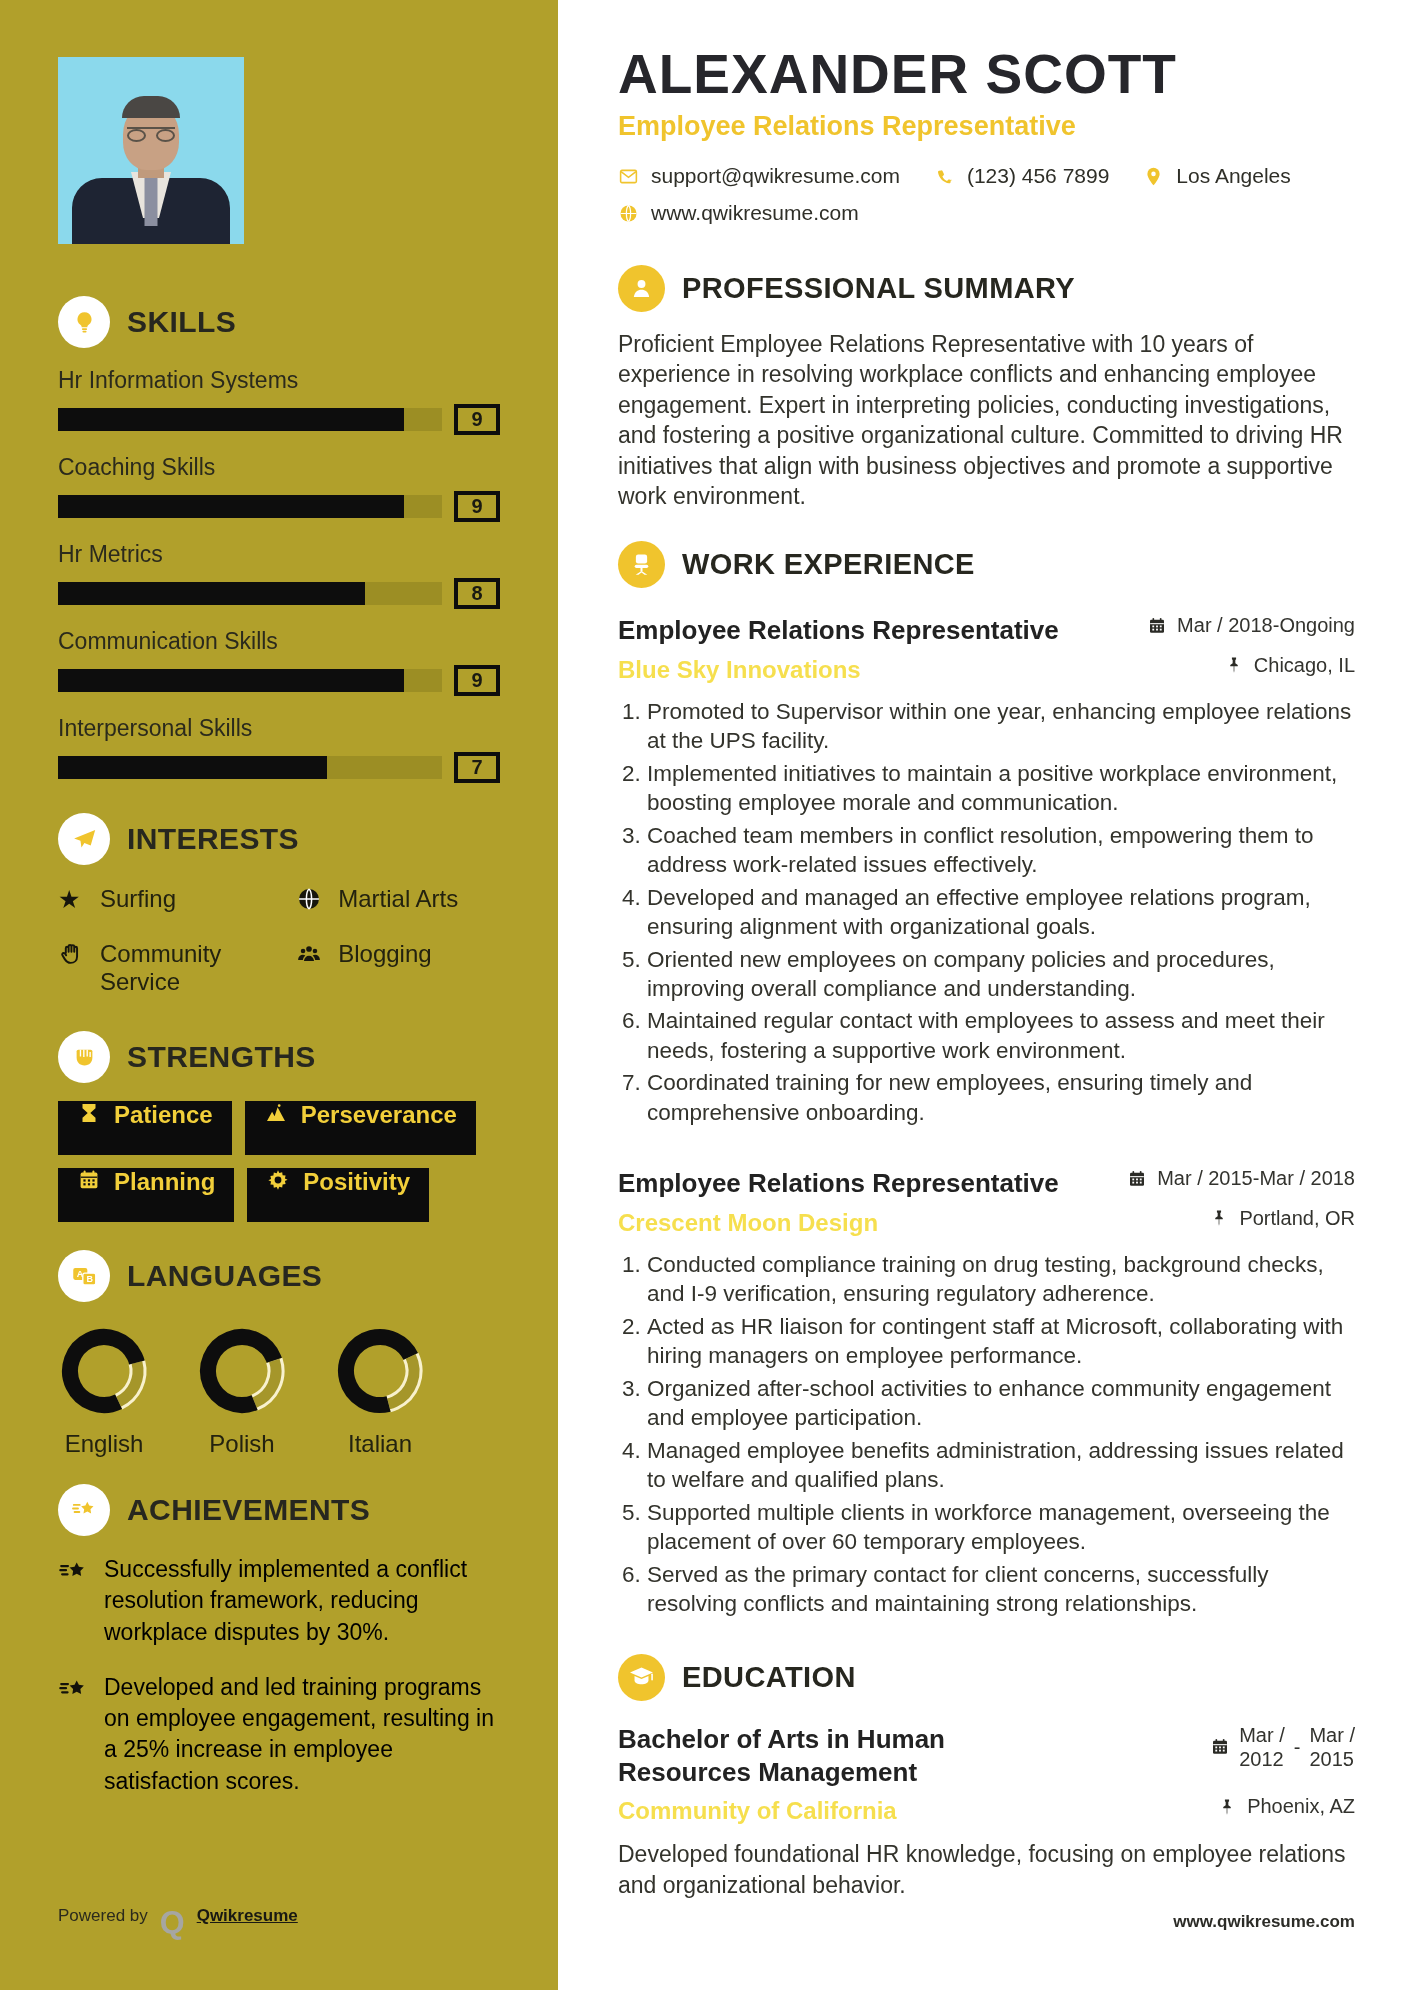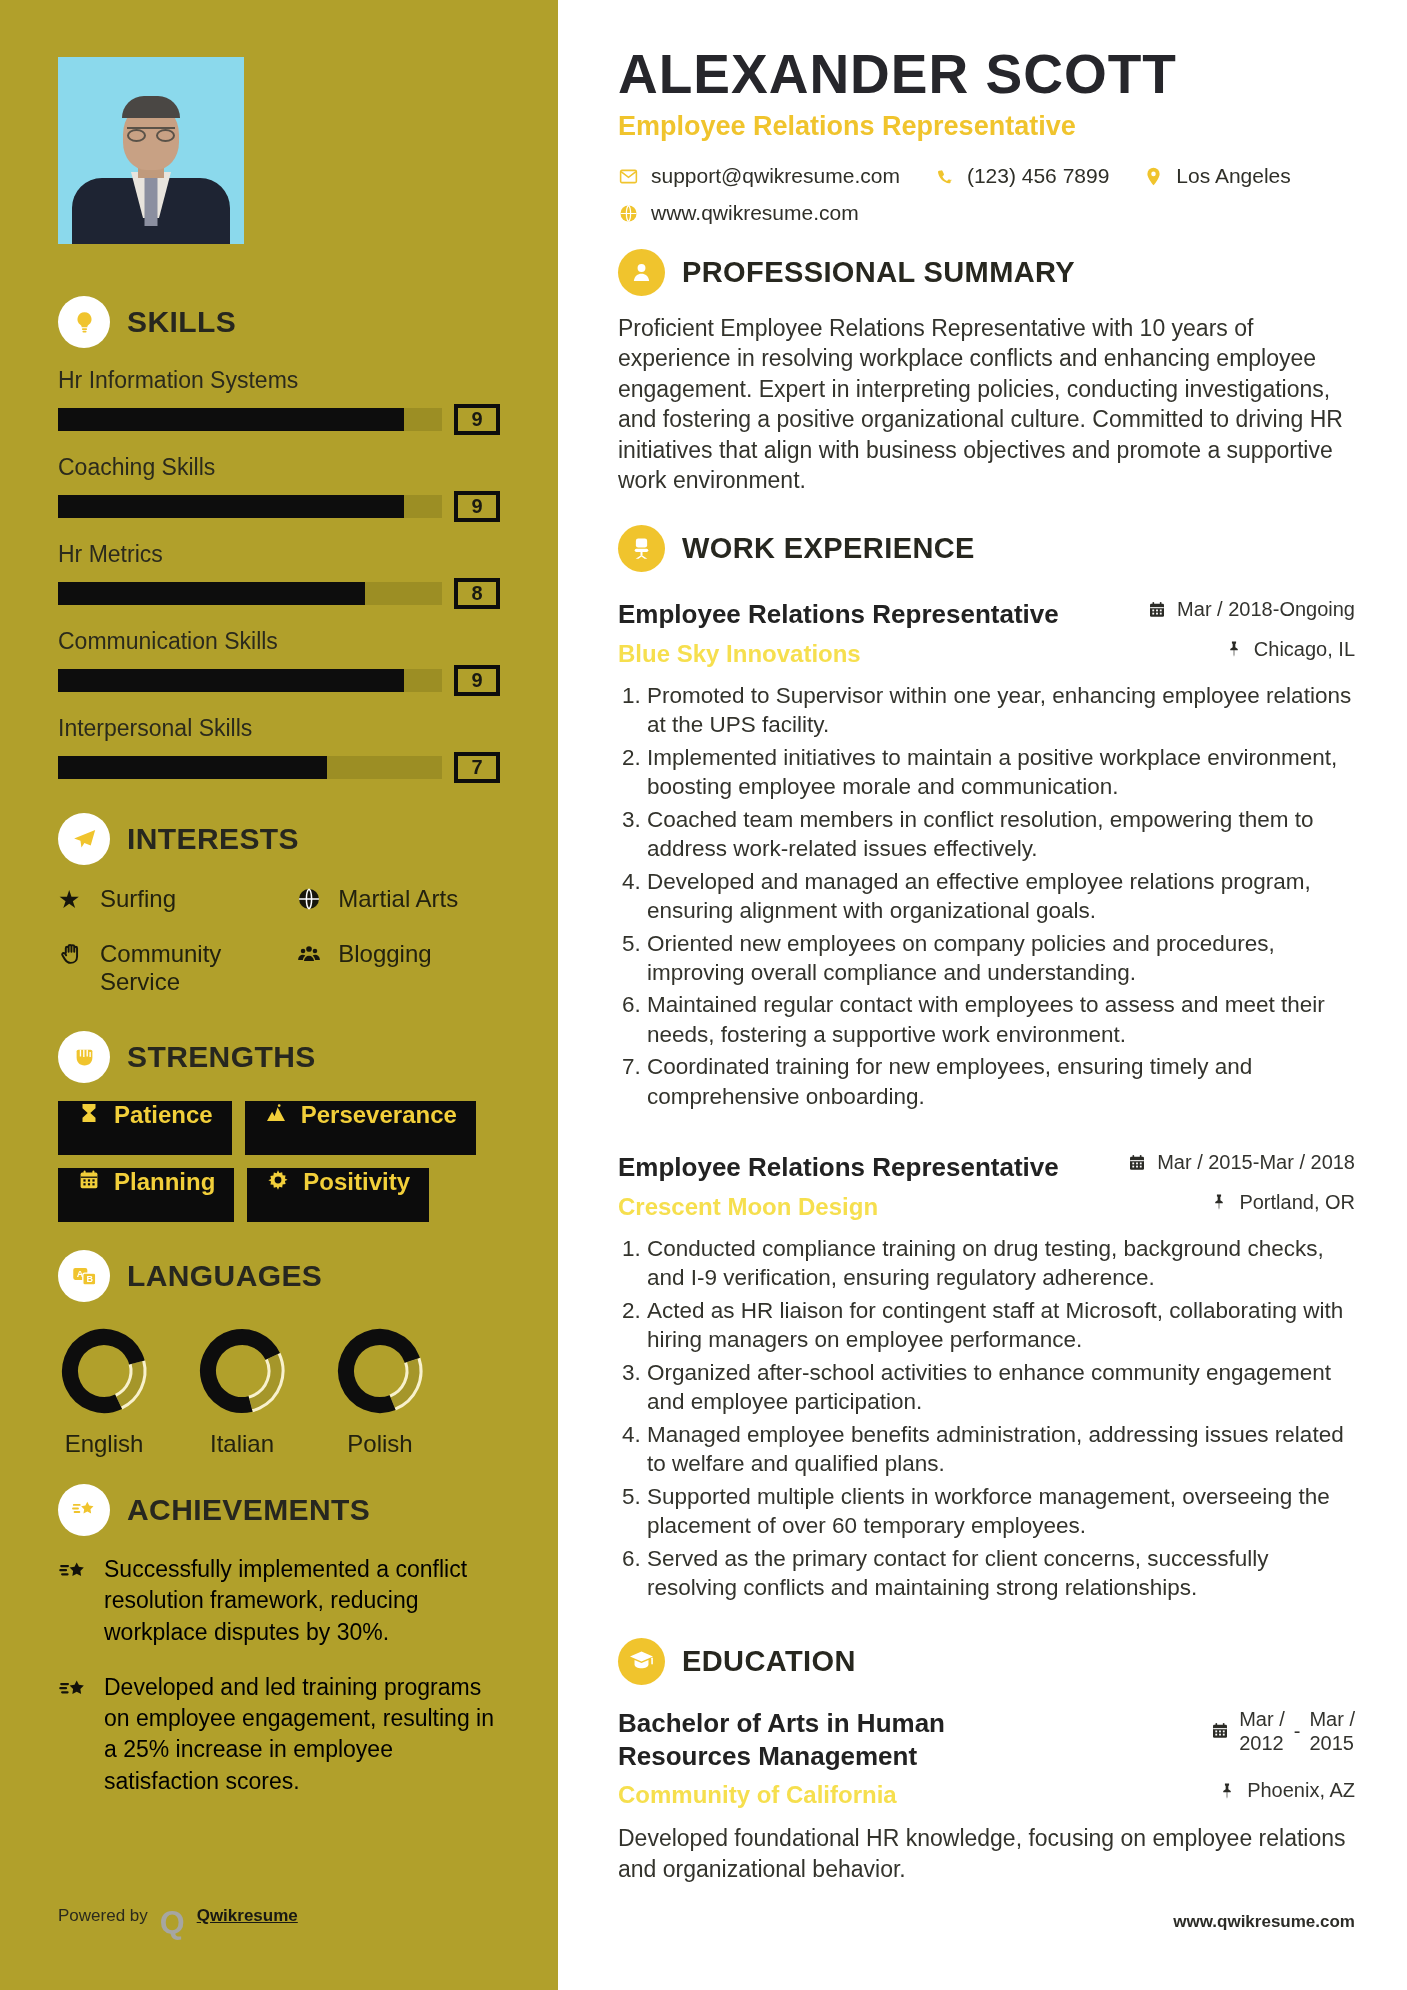--- a/index.html
+++ b/index.html
@@ -294,33 +294,33 @@
       <div class="lang">
           <svg class="donut" width="90" height="90" viewBox="0 0 90 90">
             <circle class="arc-rest" cx="45" cy="45" r="34" fill="none" stroke="#f8f1cd" stroke-width="17" pathLength="100" stroke-dasharray="22 78" transform="rotate(-14.600000000000001 45 45)"></circle>
             <circle class="arc-rest" cx="45" cy="45" r="34" fill="none" stroke="#a5962a" stroke-width="11" pathLength="100" stroke-dasharray="22 78" transform="rotate(-14.600000000000001 45 45)"></circle>
             <circle class="arc-main" cx="45" cy="45" r="34" fill="none" stroke="#0d0d0d" stroke-width="16" pathLength="100" stroke-dasharray="78 22" transform="rotate(64.6 45 45)"></circle>
           </svg>
           <div class="lang-label">English</div>
         </div>
           <div class="lang">
           <svg class="donut" width="90" height="90" viewBox="0 0 90 90">
+            <circle class="arc-rest" cx="45" cy="45" r="34" fill="none" stroke="#f8f1cd" stroke-width="17" pathLength="100" stroke-dasharray="24 76" transform="rotate(-18.200000000000003 45 45)"></circle>
+            <circle class="arc-rest" cx="45" cy="45" r="34" fill="none" stroke="#a5962a" stroke-width="11" pathLength="100" stroke-dasharray="24 76" transform="rotate(-18.200000000000003 45 45)"></circle>
+            <circle class="arc-main" cx="45" cy="45" r="34" fill="none" stroke="#0d0d0d" stroke-width="16" pathLength="100" stroke-dasharray="76 24" transform="rotate(68.2 45 45)"></circle>
+          </svg>
+          <div class="lang-label">Polish</div>
+        </div>
+          <div class="lang">
+          <svg class="donut" width="90" height="90" viewBox="0 0 90 90">
             <circle class="arc-rest" cx="45" cy="45" r="34" fill="none" stroke="#f8f1cd" stroke-width="17" pathLength="100" stroke-dasharray="28 72" transform="rotate(-25.4 45 45)"></circle>
             <circle class="arc-rest" cx="45" cy="45" r="34" fill="none" stroke="#a5962a" stroke-width="11" pathLength="100" stroke-dasharray="28 72" transform="rotate(-25.4 45 45)"></circle>
             <circle class="arc-main" cx="45" cy="45" r="34" fill="none" stroke="#0d0d0d" stroke-width="16" pathLength="100" stroke-dasharray="72 28" transform="rotate(75.4 45 45)"></circle>
           </svg>
           <div class="lang-label">Italian</div>
-        </div>
-          <div class="lang">
-          <svg class="donut" width="90" height="90" viewBox="0 0 90 90">
-            <circle class="arc-rest" cx="45" cy="45" r="34" fill="none" stroke="#f8f1cd" stroke-width="17" pathLength="100" stroke-dasharray="24 76" transform="rotate(-18.200000000000003 45 45)"></circle>
-            <circle class="arc-rest" cx="45" cy="45" r="34" fill="none" stroke="#a5962a" stroke-width="11" pathLength="100" stroke-dasharray="24 76" transform="rotate(-18.200000000000003 45 45)"></circle>
-            <circle class="arc-main" cx="45" cy="45" r="34" fill="none" stroke="#0d0d0d" stroke-width="16" pathLength="100" stroke-dasharray="76 24" transform="rotate(68.2 45 45)"></circle>
-          </svg>
-          <div class="lang-label">Polish</div>
         </div>
         </div>
     </section>
 
     <section class="sec" style="margin-top:26px">
       <div class="sec-head">
         <span class="icon-circle">
             <svg viewBox="0 0 24 24" fill="currentColor">
               <path d="M14.5 4.2l1.7 3.4 3.8.6-2.7 2.7.6 3.8-3.4-1.8-3.4 1.8.6-3.8-2.7-2.7 3.8-.6 1.7-3.4z"></path>
               <path d="M2.5 7h5.2M1.8 10.2h4.4M3.2 13.4h4.2" stroke="currentColor" stroke-width="1.7" fill="none" stroke-linecap="round"></path>
@@ -394,21 +394,21 @@
               <svg viewBox="0 0 24 24">
                 <circle cx="12" cy="12" r="9.2" fill="currentColor"></circle>
                 <path d="M2.8 12h18.4M12 2.8c3.2 2.6 3.2 15.8 0 18.4M12 2.8c-3.2 2.6-3.2 15.8 0 18.4" stroke="var(--icon-bg,#fff)" stroke-width="1.4" fill="none"></path>
               </svg>
             </span>
           <a>www.qwikresume.com</a>
         </span>
       </div>
     </div>
 
-    <section class="sec" style="margin-top:24px">
+    <section class="sec" style="margin-top:40px">
       <div class="sec-head">
         <span class="icon-circle">
             <svg viewBox="0 0 24 24" fill="currentColor">
               <circle cx="12" cy="8" r="3.5"></circle>
               <path d="M5.2 19.5c.6-4.2 3.3-6.3 6.8-6.3s6.2 2.1 6.8 6.3H5.2z"></path>
             </svg>
           </span>
         <span class="sec-title">PROFESSIONAL SUMMARY</span>
       </div>
       <p class="summary-text">Proficient Employee Relations Representative with 10 years of experience in resolving workplace conflicts and enhancing employee engagement. Expert in interpreting policies, conducting investigations, and fostering a positive organizational culture. Committed to driving HR initiatives that align with business objectives and promote a supportive work environment.</p>

